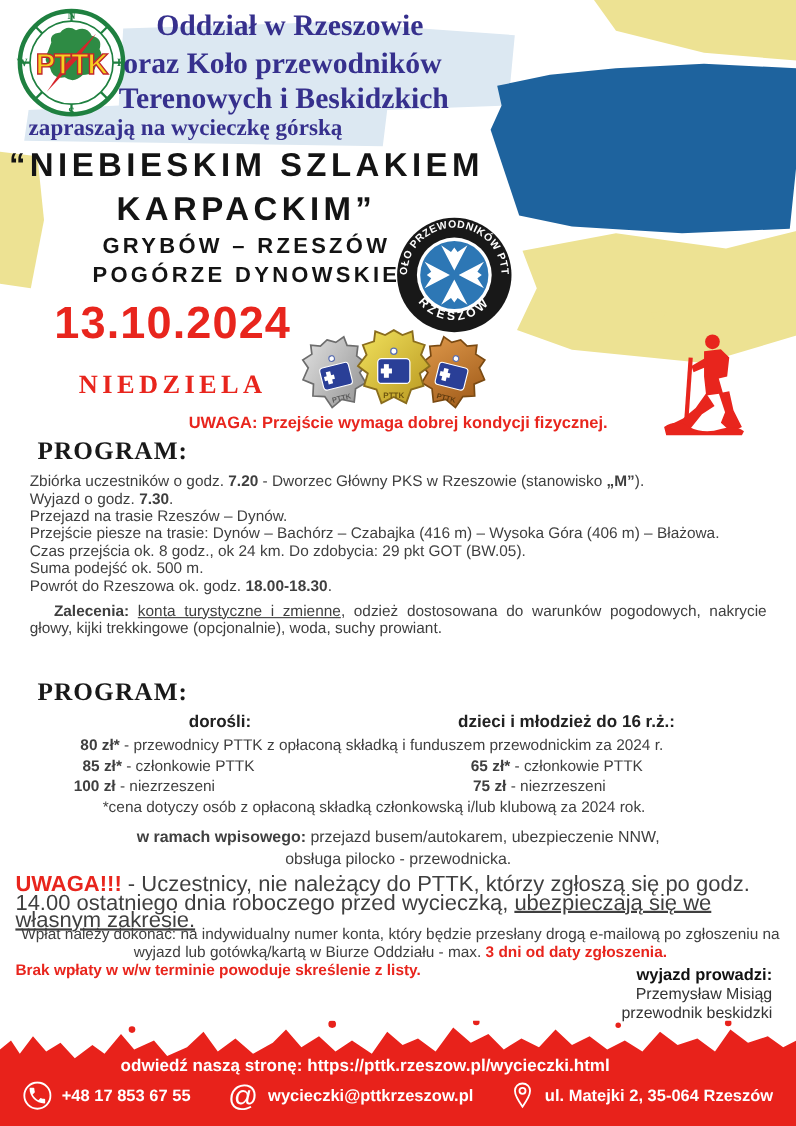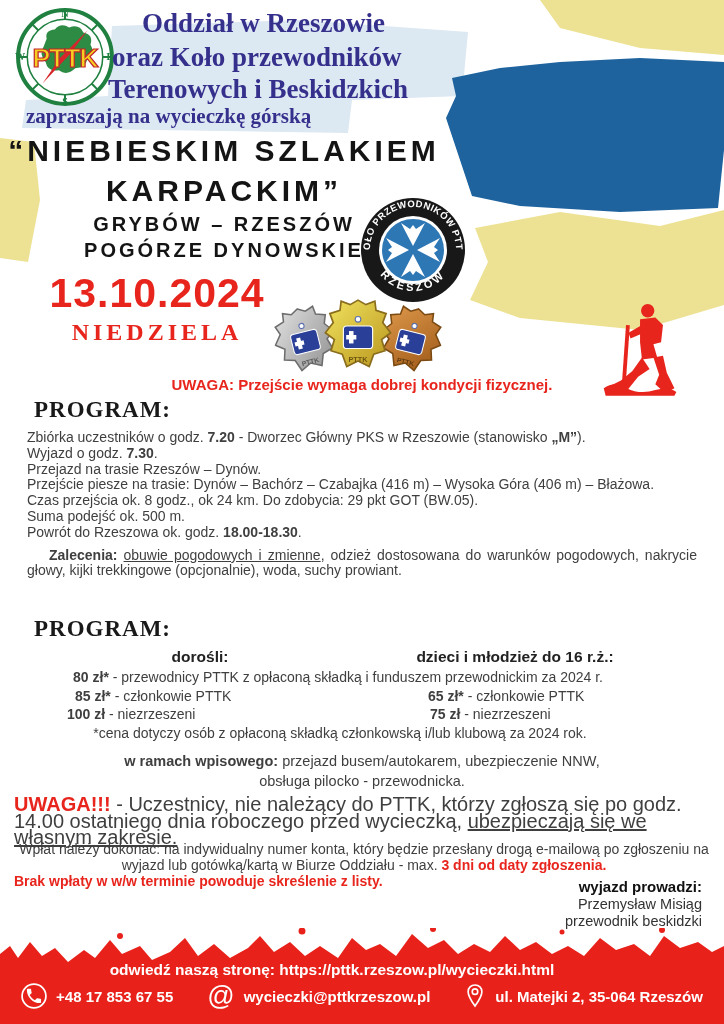--- a/index.html
+++ b/index.html
@@ -110,21 +110,21 @@
     <text font-family="Liberation Sans, sans-serif" font-size="9.5" font-weight="700" fill="#ffffff" letter-spacing="0.5">
       <textPath href="#arcTop" startOffset="50%" text-anchor="middle">KOŁO PRZEWODNIKÓW PTTK</textPath>
     </text>
     <text font-family="Liberation Sans, sans-serif" font-size="11" font-weight="700" fill="#ffffff" letter-spacing="3">
       <textPath href="#arcBottom" startOffset="50%" text-anchor="middle">RZESZÓW</textPath>
     </text>
   </svg>
 
   <div class="abs ctr" style="left:37px;top:270px;width:240px;">
     <div class="date-big nw">13.10.2024</div>
-    <div class="date-day nw" style="margin-top:2px;">NIEDZIELA</div>
+    <div class="date-day nw" style="margin-top:20px;">NIEDZIELA</div>
   </div>
 
   <div class="abs" style="left:270px;top:297px;width:176px;height:76px;display:flex;align-items:flex-end;justify-content:center;">
     <svg width="62" height="66" viewBox="0 0 60 64" style="transform:rotate(-14deg);margin-right:-12px;">
       <defs>
           <linearGradient id="gSil" x1="0" y1="0" x2="1" y2="1">
         <stop offset="0" stop-color="#e3e3e3"></stop>
             <stop offset="1" stop-color="#8f8f8f"></stop>
           </linearGradient>
         </defs>
@@ -181,21 +181,21 @@
 
   <div class="abs sec-head nw" style="left:34px;top:397px;">PROGRAM:</div>
   <div class="abs" style="left:27px;top:430px;width:670px;">
     <p class="body-line"><span>Zbiórka uczestników  o godz. </span><span class="b">7.20</span><span> - Dworzec Główny PKS w Rzeszowie (stanowisko </span><span class="b">„M”</span><span>).</span></p>
     <p class="body-line"><span>Wyjazd o godz. </span><span class="b">7.30</span><span>.</span></p>
     <p class="body-line"><span>Przejazd na trasie Rzeszów – Dynów.</span></p>
     <p class="body-line w648"><span>Przejście piesze na trasie: Dynów – Bachórz – Czabajka (416 m) – Wysoka Góra (406 m) – Błażowa.</span></p>
     <p class="body-line"><span>Czas przejścia ok. 8 godz., ok 24 km. Do zdobycia: 29 pkt GOT (BW.05).</span></p>
     <p class="body-line"><span>Suma podejść ok. 500 m.</span></p>
     <p class="body-line"><span>Powrót do Rzeszowa ok. godz. </span><span class="b">18.00-18.30</span><span>.</span></p>
-    <p class="body-line zalecenia"><span class="b">Zalecenia: </span><span class="un">obuwie pogodowych i zmienne</span><span>, odzież dostosowana do warunków pogodowych, nakrycie głowy, kijki trekkingowe (opcjonalnie), woda, suchy prowiant.</span></p>
+    <p class="body-line zalecenia"><span class="b">Zalecenia: </span><span class="un">konta turystyczne i zmienne</span><span>, odzież dostosowana do warunków pogodowych, nakrycie głowy, kijki trekkingowe (opcjonalnie), woda, suchy prowiant.</span></p>
   </div>
 
   <div class="abs sec-head nw" style="left:34px;top:616px;">PROGRAM:</div>
   <div class="abs ctr fee-head" style="left:60px;top:648px;width:280px;">dorośli:</div>
   <div class="abs ctr fee-head" style="left:350px;top:648px;width:330px;">dzieci i młodzież do 16 r.ż.:</div>
   <div class="abs ctr fee-line" style="left:0;top:669px;width:676px;"><span class="b">80 zł*</span><span> - przewodnicy PTTK z opłaconą składką i funduszem przewodnickim za 2024 r.</span></div>
   <div class="abs fee-line nw" style="left:75px;top:688px;"><span class="b">85 zł*</span><span> - członkowie PTTK</span></div>
   <div class="abs fee-line nw" style="left:428px;top:688px;"><span class="b">65 zł*</span><span> - członkowie PTTK</span></div>
   <div class="abs fee-line nw" style="left:67px;top:706px;"><span class="b">100 zł</span><span> - niezrzeszeni</span></div>
   <div class="abs fee-line nw" style="left:430px;top:706px;"><span class="b">75 zł</span><span> - niezrzeszeni</span></div>

